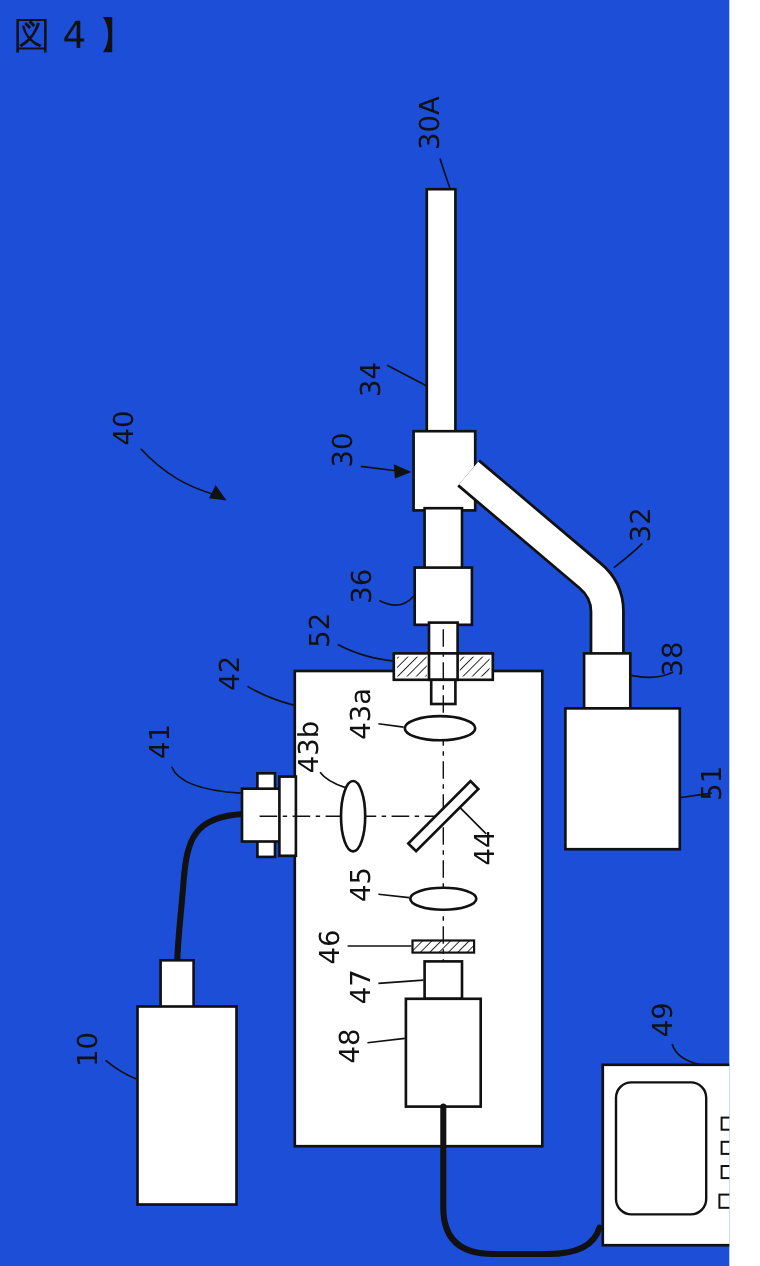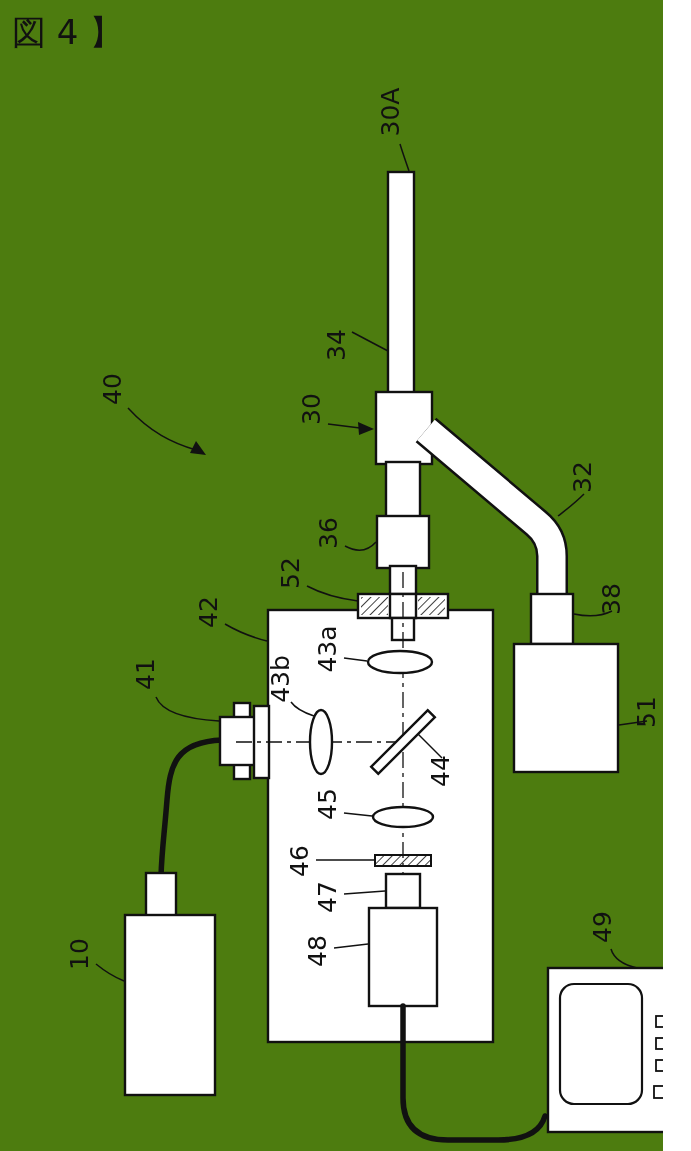--- a/index.html
+++ b/index.html
@@ -1,20 +1,20 @@
 <!DOCTYPE html>
 <html><head>
 <meta charset="utf-8">
 <style>
   html, body { margin: 0; padding: 0; background: #ffffff; }
   .stage {
     position: relative;
     width: 663px;
     height: 1151px;
-    background: #4d7c0f;
+    background: #1d4ed8;
     font-family: "DejaVu Sans", sans-serif;
     overflow: hidden;
   }
   svg { display: block; }
   text {
     font-family: "DejaVu Sans", sans-serif;
     fill: #111111;
   }
   .ref-label { font-size: 25px; }
   .fig-title { font-size: 34px; }

